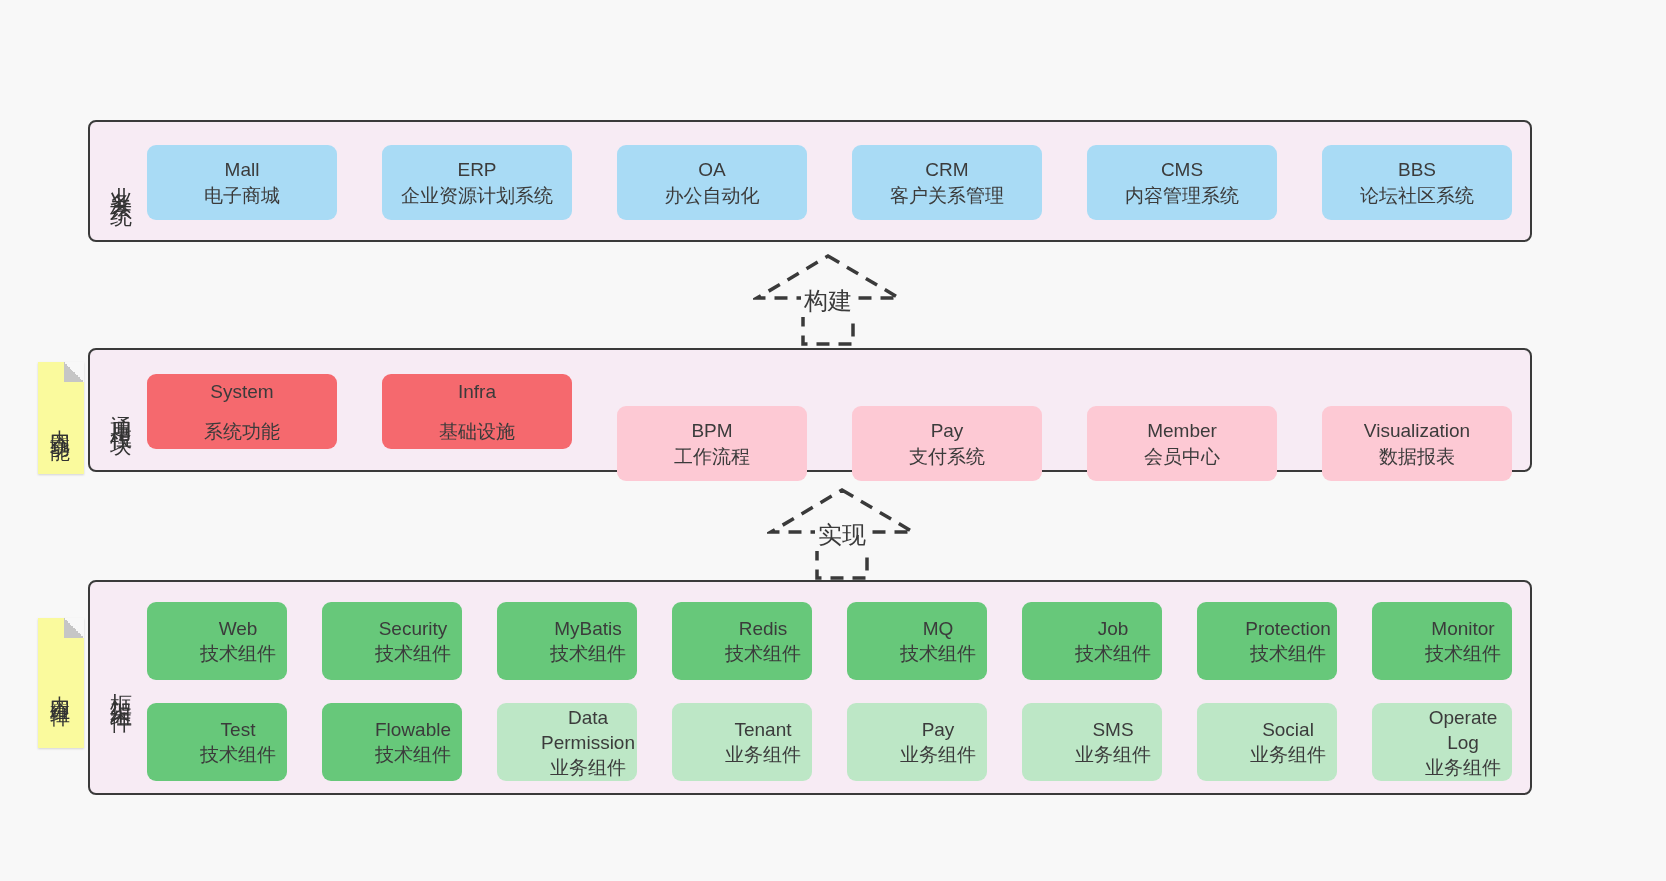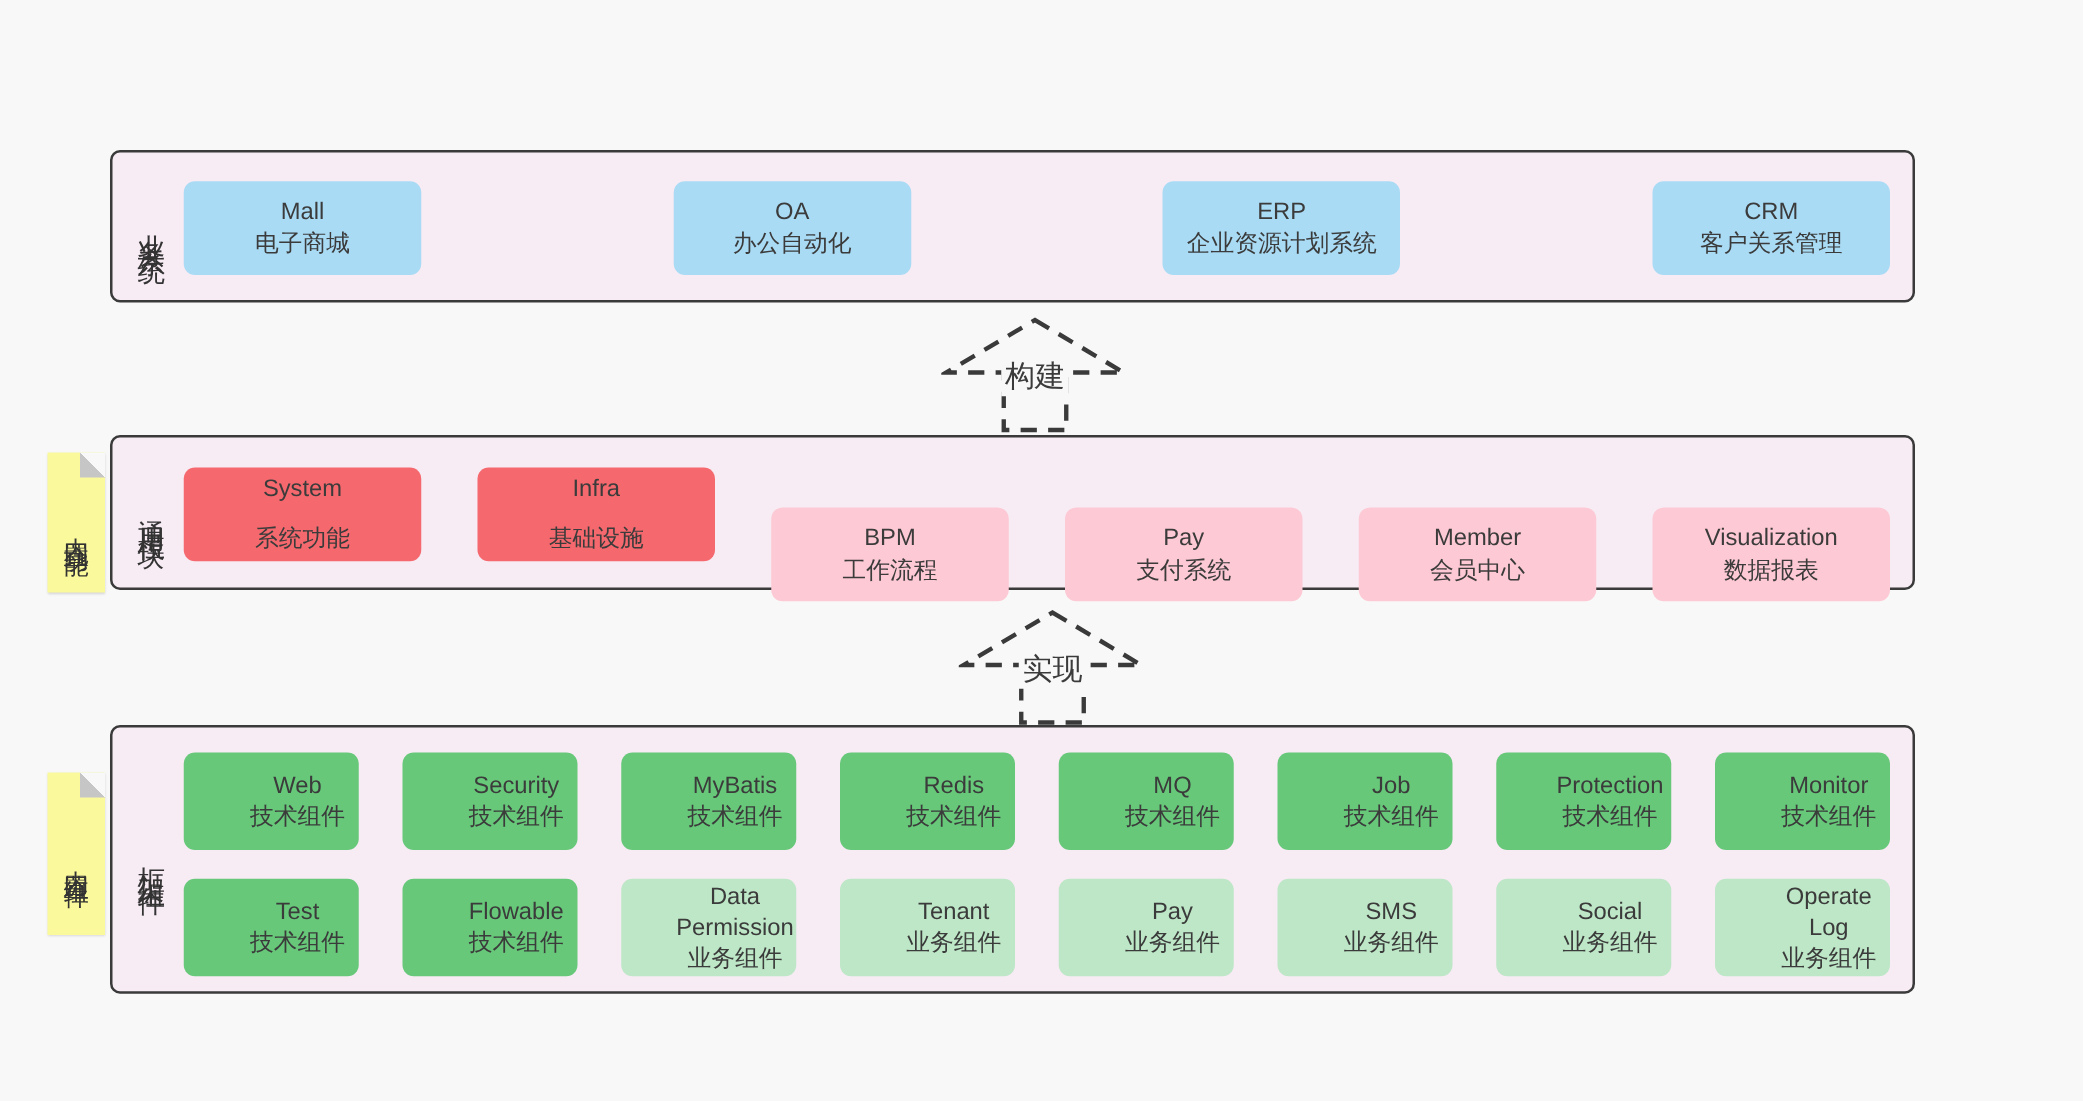--- a/index.html
+++ b/index.html
@@ -70,30 +70,38 @@
 
 <div class="band b1">
   <div class="vlabel">业务系统</div>
   <div class="rows">
       <div class="row cols-6">
         <div class="box v-blue">
           <div class="box-title">Mall</div>
           <div class="box-subtitle">电子商城</div>
         </div>
         <div class="box v-blue">
+          <div class="box-title">ERP</div>
+          <div class="box-subtitle">企业资源计划系统</div>
+        </div>
+        <div class="box v-blue">
           <div class="box-title">OA</div>
           <div class="box-subtitle">办公自动化</div>
         </div>
         <div class="box v-blue">
-          <div class="box-title">ERP</div>
-          <div class="box-subtitle">企业资源计划系统</div>
-        </div>
-        <div class="box v-blue">
           <div class="box-title">CRM</div>
           <div class="box-subtitle">客户关系管理</div>
+        </div>
+        <div class="box v-blue">
+          <div class="box-title">CMS</div>
+          <div class="box-subtitle">内容管理系统</div>
+        </div>
+        <div class="box v-blue">
+          <div class="box-title">BBS</div>
+          <div class="box-subtitle">论坛社区系统</div>
         </div>
       </div>
     </div>
 </div>
 
 <div class="arrow a1">
   <svg viewBox="0 0 150 96" width="150" height="96">
     <polygon points="75,4 146,46 100,46 100,92 50,92 50,46 4,46" fill="none" stroke="#3a3a3a" stroke-width="3.5" stroke-dasharray="13 9"></polygon>
   </svg>
   <span class="alabel">构建</span>

